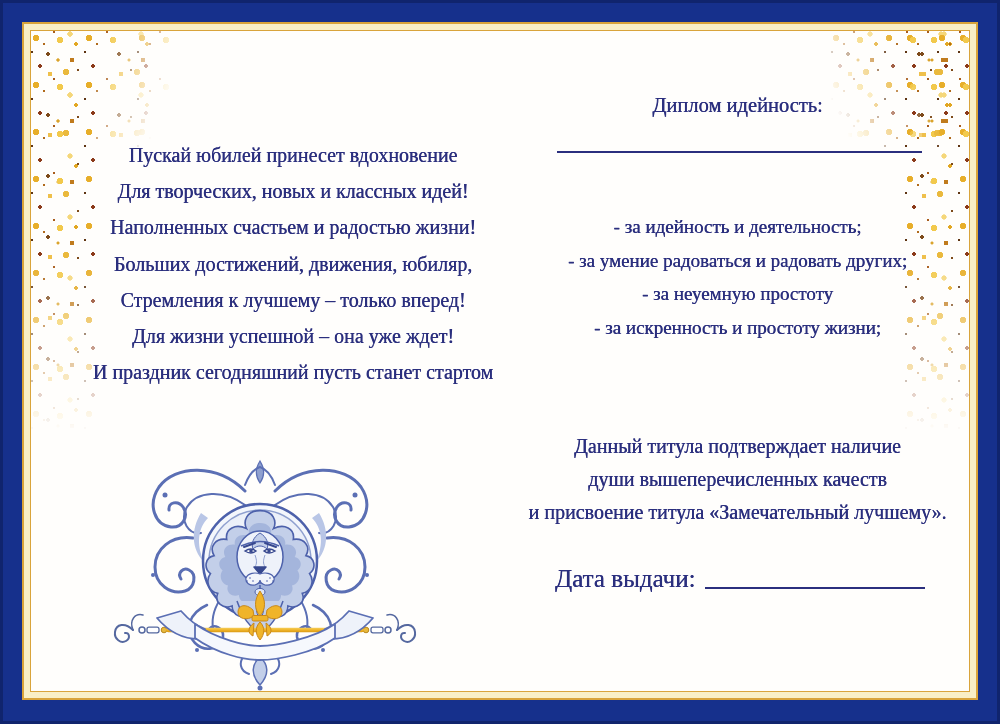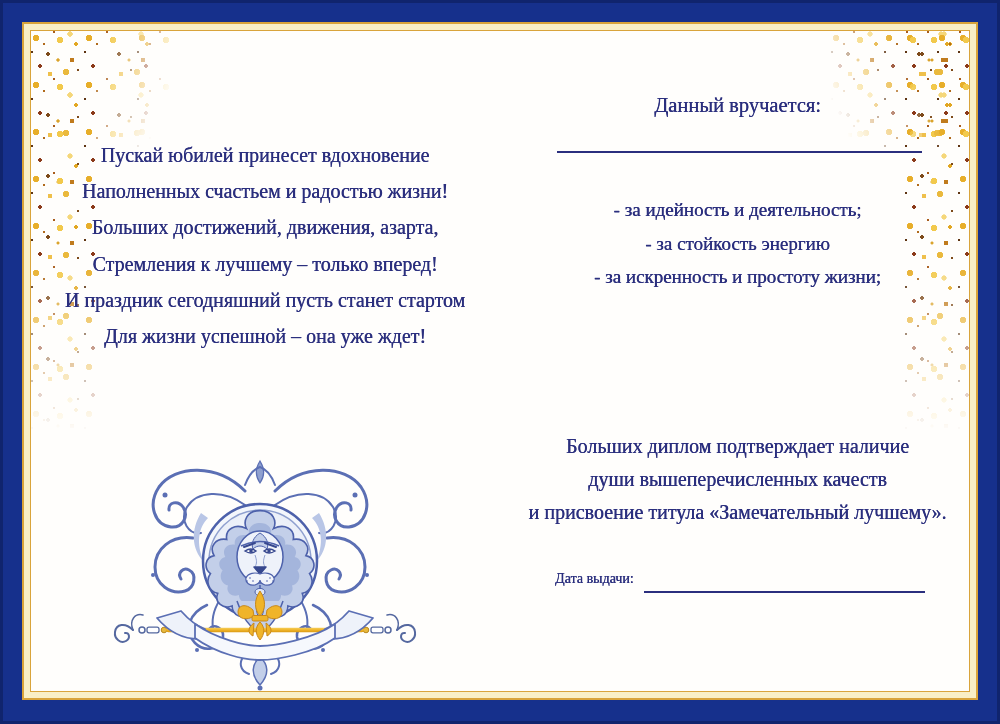--- a/index.html
+++ b/index.html
@@ -51,71 +51,73 @@
   .speckle.h-left { left:30px;  top:30px; width:140px; height:120px;
     -webkit-mask-image:linear-gradient(115deg,#000 38%,rgba(0,0,0,0) 88%);
             mask-image:linear-gradient(115deg,#000 38%,rgba(0,0,0,0) 88%);}
   .speckle.h-right{ right:30px; top:30px; width:140px; height:120px;
     -webkit-mask-image:linear-gradient(245deg,#000 38%,rgba(0,0,0,0) 88%);
             mask-image:linear-gradient(245deg,#000 38%,rgba(0,0,0,0) 88%);}
   
   .ink{ color:#2b2f7e; text-shadow:0.35px 0 0 currentColor; }
   .poem{
     position:absolute; left:30px; top:137px; width:470px;
-    text-align:center; font-size:20px; line-height:36.2px;
+    text-align:center; font-size:20px; line-height:36.2px;padding-left:28px;
   }
   .award{ position:absolute; left:505px; top:0; width:465px; height:724px; }
   .award .heading{ position:absolute; top:92px; width:100%; text-align:center;
     font-size:20.5px; line-height:26px; }
   .blank-line{ border-bottom:2px solid #2b2f7e; }
   .recipient-line{ position:absolute; top:132px; left:52px; width:365px; height:19px; }
-  .merits{ position:absolute; top:193px; width:100%; text-align:center;
+  .merits{ position:absolute; top:210px; width:100%; text-align:center;
     font-size:19px; line-height:33.6px;font-family:Liberation Serif, serif; }
   .confirmation{ position:absolute; top:430px; width:100%; text-align:center;
     font-size:20px; line-height:33px; }
   .date-row{ position:absolute; top:565px; left:50px; right:45px;
-    display:flex; align-items:flex-end; font-size:14px; line-height:28px; }
+    display:flex; font-size:25px; line-height:28px; }
   .date-row .blank-line{ flex:1; height:22px; margin-left:10px; }
   
   .emblem{ position:absolute; left:95px; top:443px; width:340px; height:250px; }
 </style>
 </head>
 <body>
 
 <div class="stage">
 
   <div class="gold-frame"></div>
   <div class="white-panel"></div>
 
   <div class="speckle v-left"></div>
   <div class="speckle h-left"></div>
   <div class="speckle v-right"></div>
   <div class="speckle h-right"></div>
 
   <div class="poem ink">
     <div>Пускай юбилей принесет вдохновение</div>
+    <div>Для творческих, новых и классных идей!</div>
     <div>Наполненных счастьем и радостью жизни!</div>
-    <div>Больших достижений, движения, азарта,</div>
+    <div>Больших достижений, движения, юбиляр,</div>
     <div>Стремления к лучшему – только вперед!</div>
+    <div>Для жизни успешной – она уже ждет!</div>
     <div>И праздник сегодняшний пусть станет стартом</div>
-    <div>Для жизни успешной – она уже ждет!</div>
   </div>
 
   <div class="award">
-    <div class="heading ink">Данный вручается:</div>
+    <div class="heading ink">Диплом идейность:</div>
     <div class="recipient-line blank-line"></div>
 
     <div class="merits ink">
       <div>- за идейность и деятельность;</div>
-      <div>- за стойкость энергию</div>
+      <div>- за умение радоваться и радовать других;</div>
+      <div>- за неуемную простоту</div>
       <div>- за искренность и простоту жизни;</div>
     </div>
 
     <div class="confirmation ink">
-      <div>Больших диплом подтверждает наличие</div>
+      <div>Данный титула подтверждает наличие</div>
       <div>души вышеперечисленных качеств</div>
       <div>и присвоение титула «Замечательный лучшему».</div>
     </div>
 
     <div class="date-row">
       <span class="ink">Дата выдачи:</span>
       <span class="blank-line"></span>
     </div>
   </div>
 

